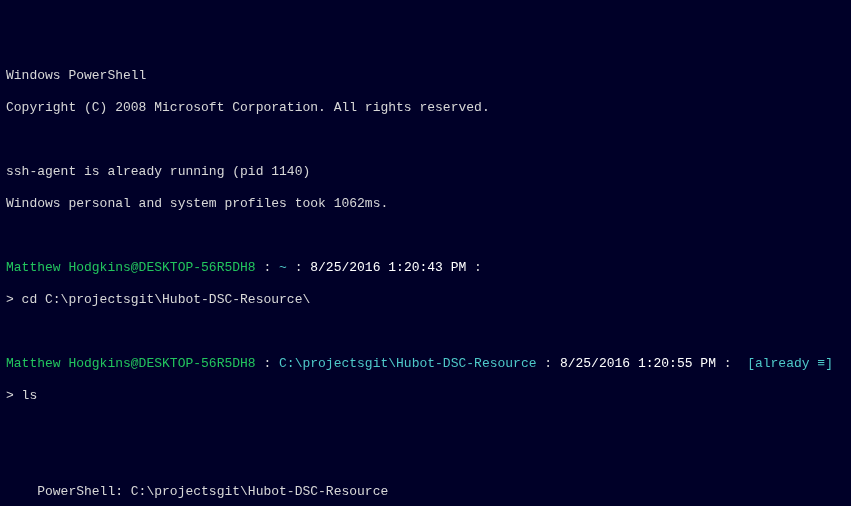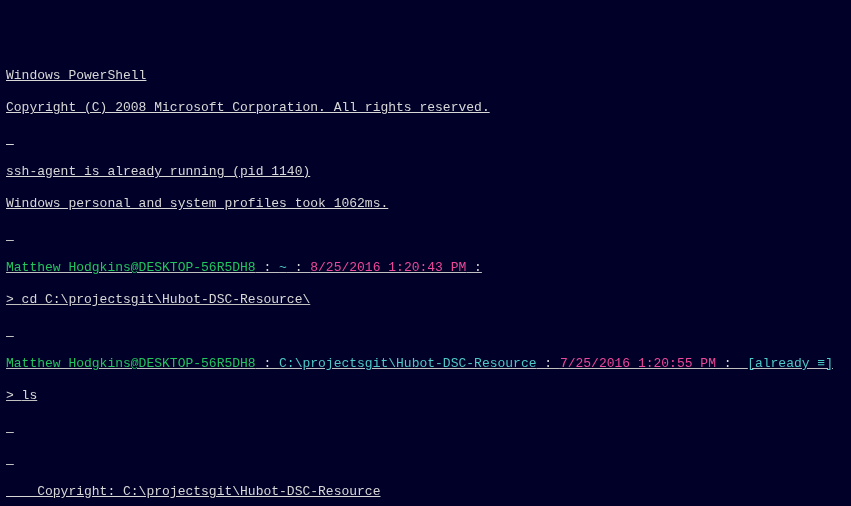--- a/index.html
+++ b/index.html
@@ -12,42 +12,42 @@
     line-height: 16px;
     white-space: pre;
     width: 851px;
     height: 506px;
     box-sizing: border-box;
     overflow: hidden;
   }
   .white   { color: #d8d8d8; }
   .green   { color: #22c55e; }
   .cyan    { color: #4ec9c9; }
-  .yellow  { color: #ec4899; }
-  .row { display: block; text-decoration: underline; }
+  .yellow  { color: #ffffff; }
+  .row { display: block; }
 </style>
 </head>
 <body>
 
 
 
 <span class="white row">Windows PowerShell</span>
 <span class="white row">Copyright (C) 2008 Microsoft Corporation. All rights reserved.</span>
 <span class="white row"> </span>
 <span class="white row">ssh-agent is already running (pid 1140)</span>
 <span class="white row">Windows personal and system profiles took 1062ms.</span>
 <span class="row"> </span>
 <span class="row"><span class="green">Matthew Hodgkins@DESKTOP-56R5DH8</span><span class="white"> : </span><span class="cyan">~</span><span class="white"> : </span><span class="yellow">8/25/2016 1:20:43 PM</span><span class="white"> :</span></span>
 <span class="row"><span class="white">&gt; </span><span class="white">cd C:\projectsgit\Hubot-DSC-Resource\</span></span>
 <span class="row"> </span>
-<span class="row"><span class="green">Matthew Hodgkins@DESKTOP-56R5DH8</span><span class="white"> : </span><span class="cyan">C:\projectsgit\Hubot-DSC-Resource</span><span class="white"> : </span><span class="yellow">7/25/2016 1:20:55 PM</span><span class="white"> :  </span><span class="cyan">[already ≡]</span></span>
+<span class="row"><span class="green">Matthew Hodgkins@DESKTOP-56R5DH8</span><span class="white"> : </span><span class="cyan">C:\projectsgit\Hubot-DSC-Resource</span><span class="white"> : </span><span class="yellow">8/25/2016 1:20:55 PM</span><span class="white"> :  </span><span class="cyan">[already ≡]</span></span>
 <span class="row"><span class="white">&gt; </span><span class="white">ls</span></span>
 <span class="row"> </span>
 <span class="row"> </span>
-<span class="white row">    Copyright: C:\projectsgit\Hubot-DSC-Resource</span>
+<span class="white row">    PowerShell: C:\projectsgit\Hubot-DSC-Resource</span>
 
 
 
 
 
 
 
 
 
 </body></html>

